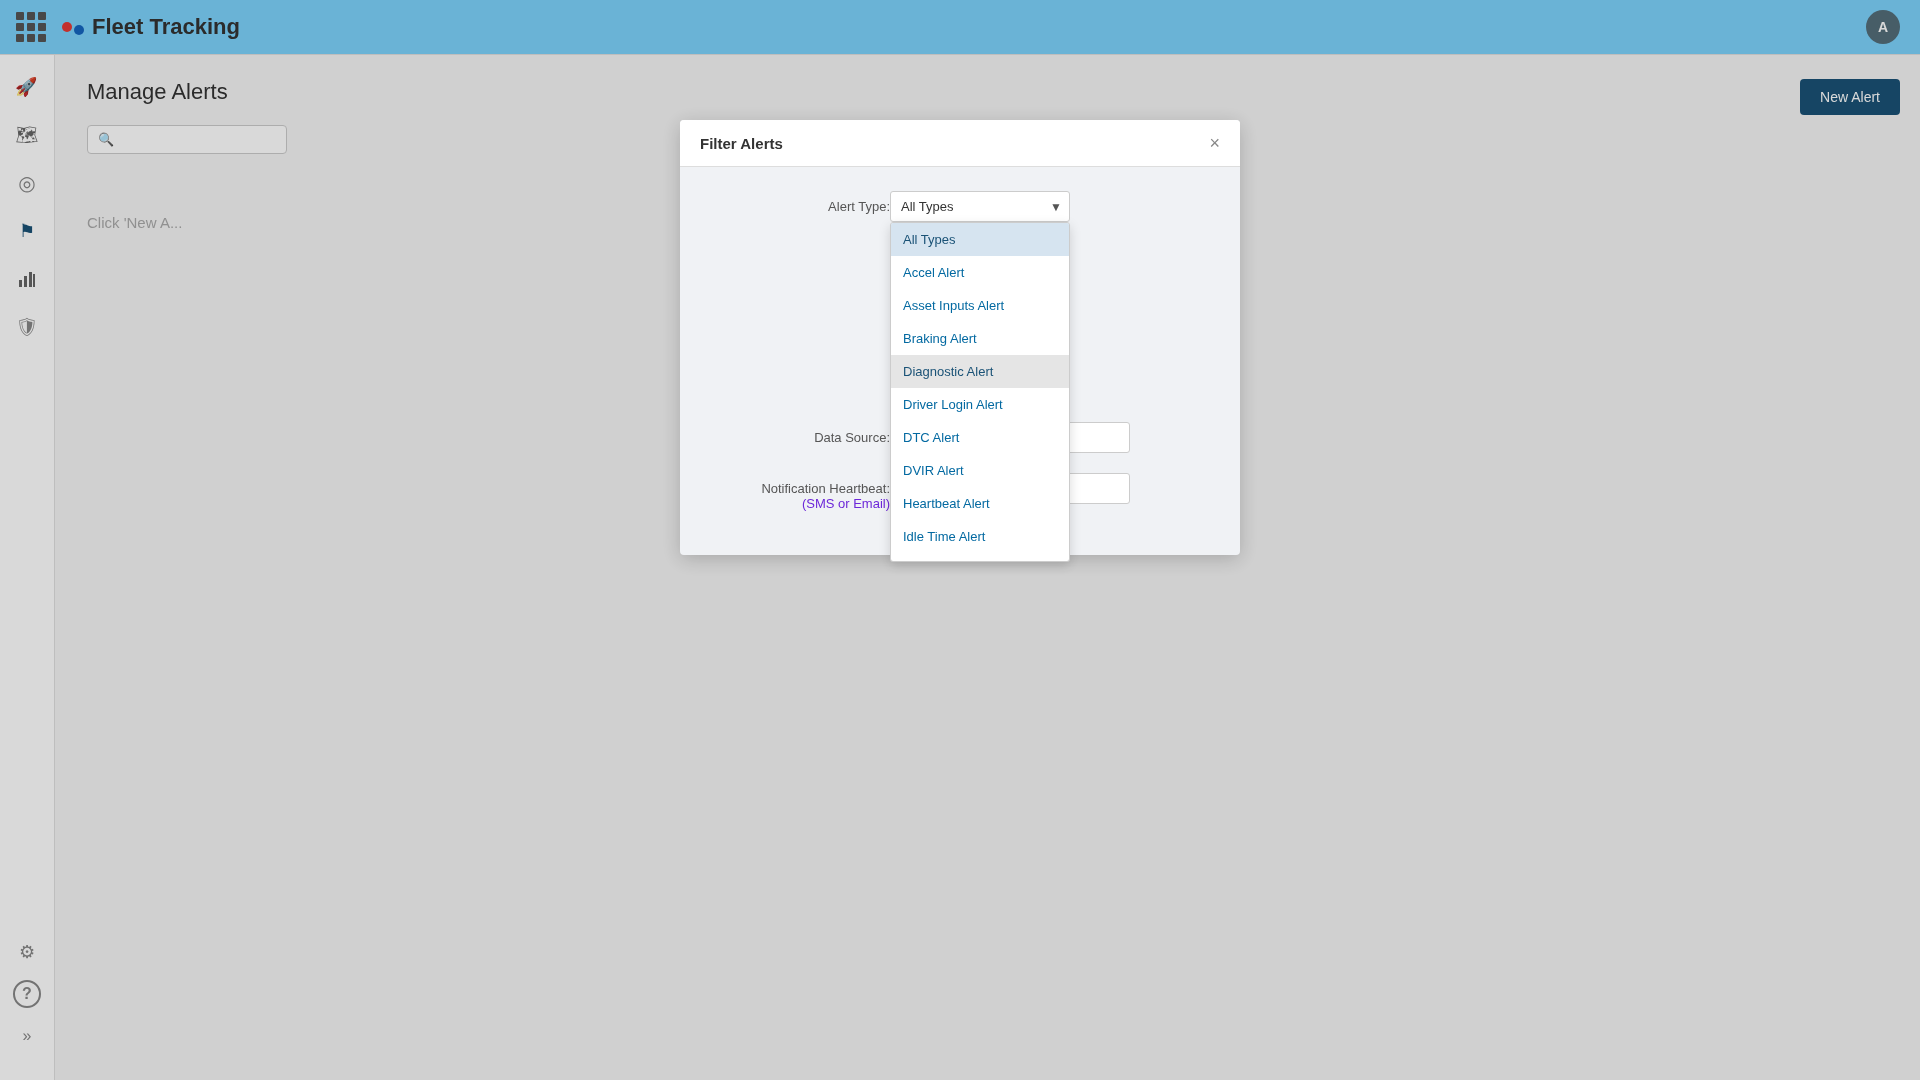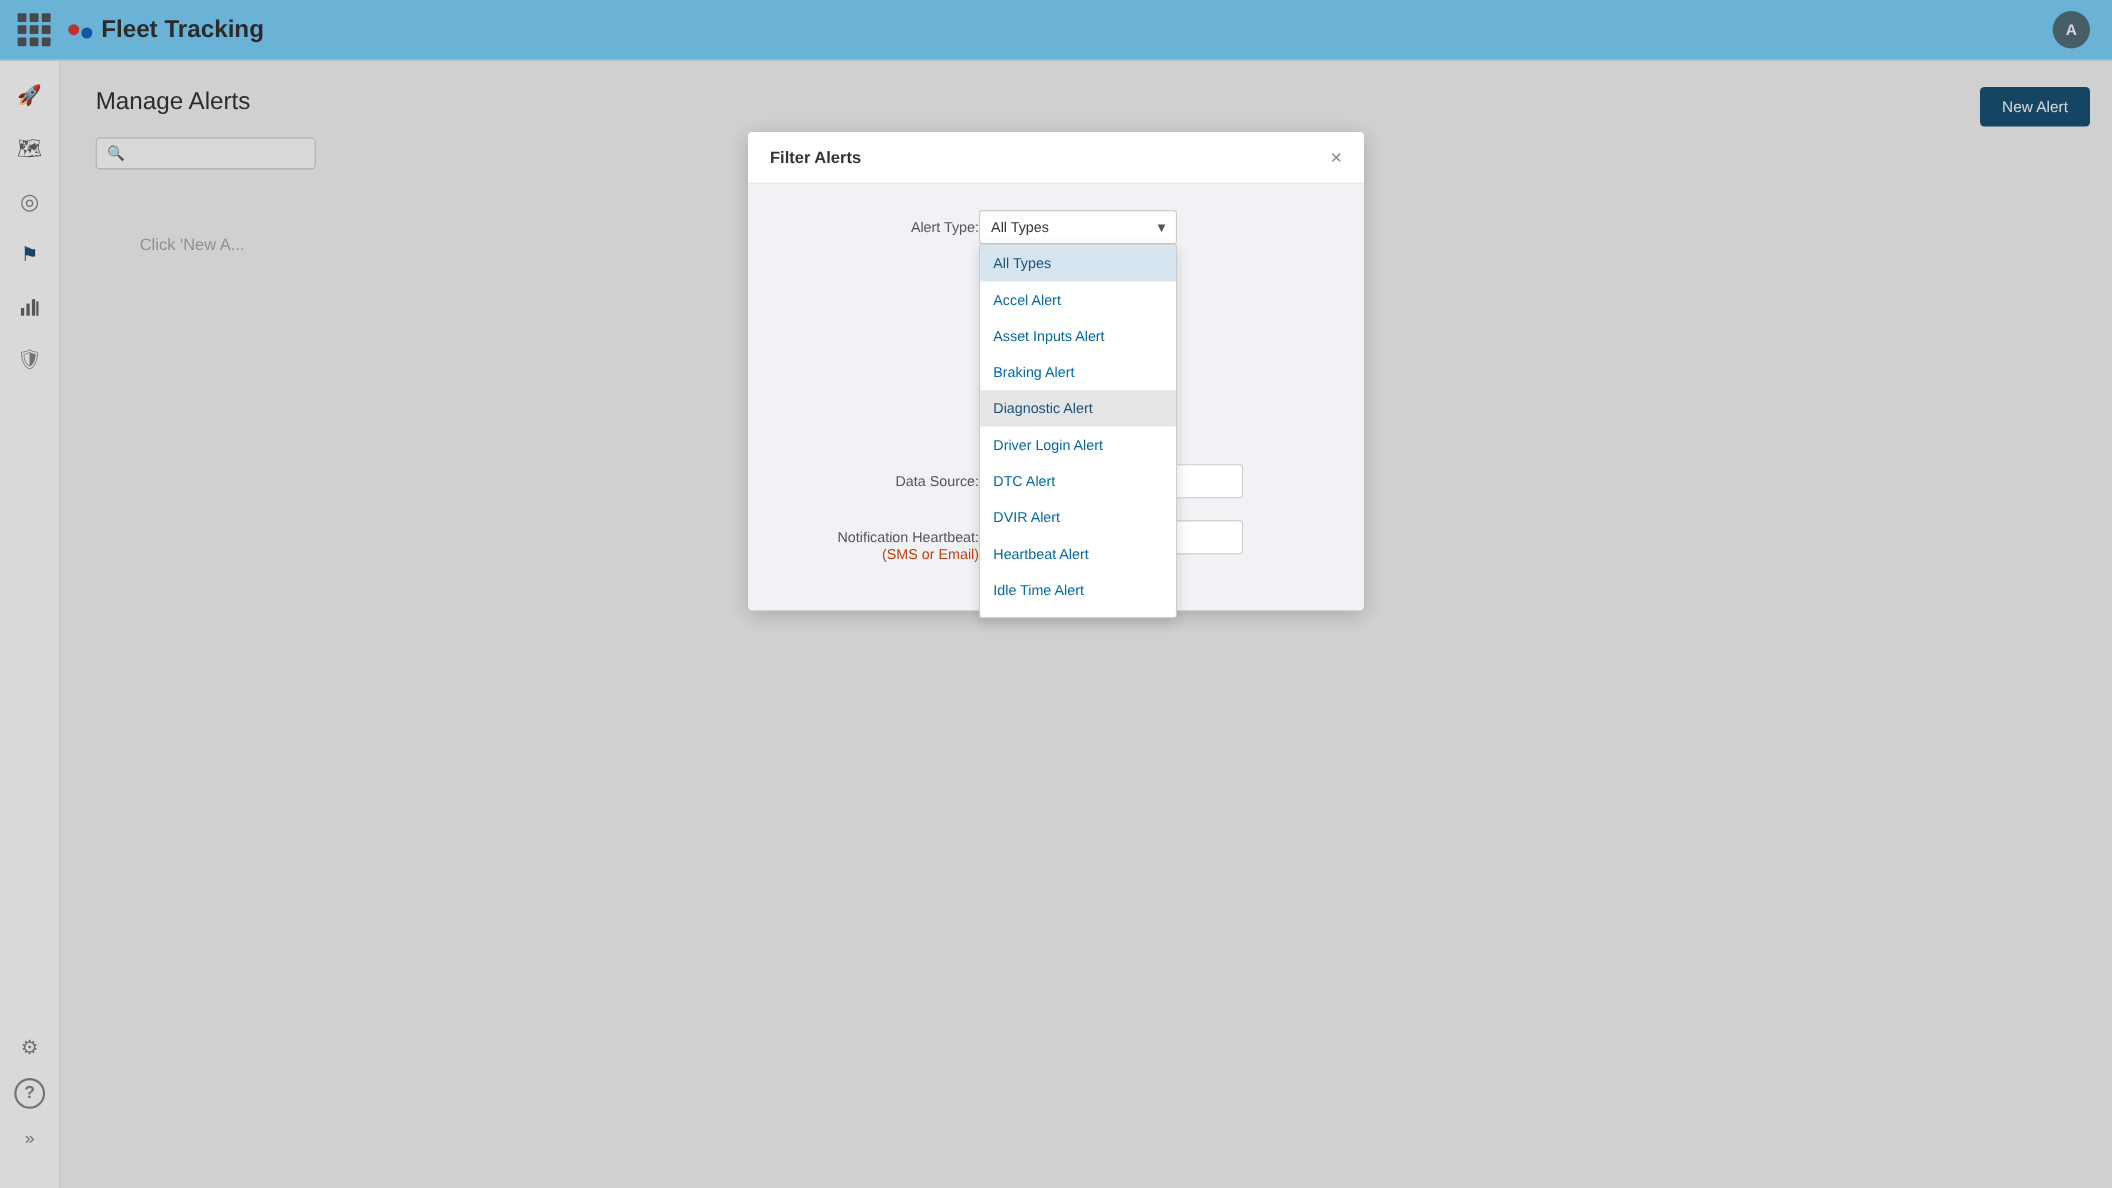--- a/index.html
+++ b/index.html
@@ -115,21 +115,20 @@
     .search-bar input {
       border: none; outline: none; font-size: 13px; width: 100%; color: #333;
     }
     .search-icon-char { color: #999; font-size: 13px; }
 
     
     .empty-state {
       color: #aaa;
       font-size: 15px;
       margin-top: 60px;
-      margin-left: 40px;
     }
 
     
     .overlay {
       position: fixed;
       top: 0; left: 0; right: 0; bottom: 0;
       background: rgba(0,0,0,0.15);
       z-index: 100;
     }
 
@@ -350,21 +349,21 @@
     <div class="form-row" style="margin-top: 200px;">
       <span class="form-label">Data Source:</span>
       <div class="form-control">
         <input type="text" class="text-input" style="">
       </div>
     </div>
 
     <div class="form-row">
       <span class="form-label">
         <span>Notification Heartbeat:</span><br>
-        <span style="color:#c2410c;">(SMS or Email)</span>
+        <span style="color:#6d28d9;">(SMS or Email)</span>
       </span>
       <div class="form-control">
         <input type="text" class="text-input" style="">
       </div>
     </div>
 
   </div>
 </div>
 
 </body></html>

